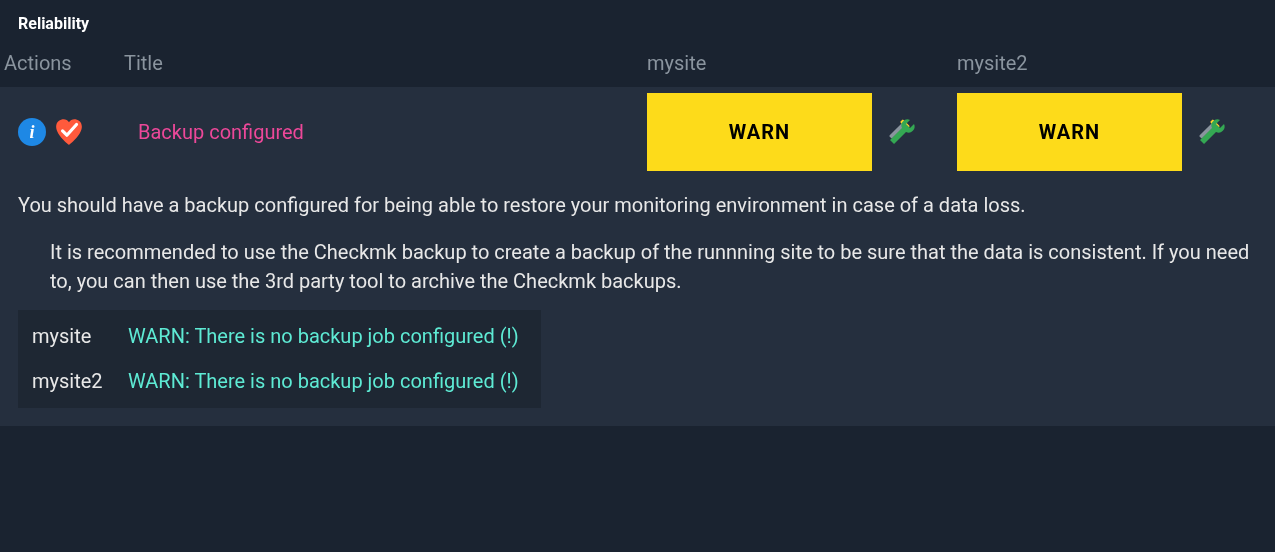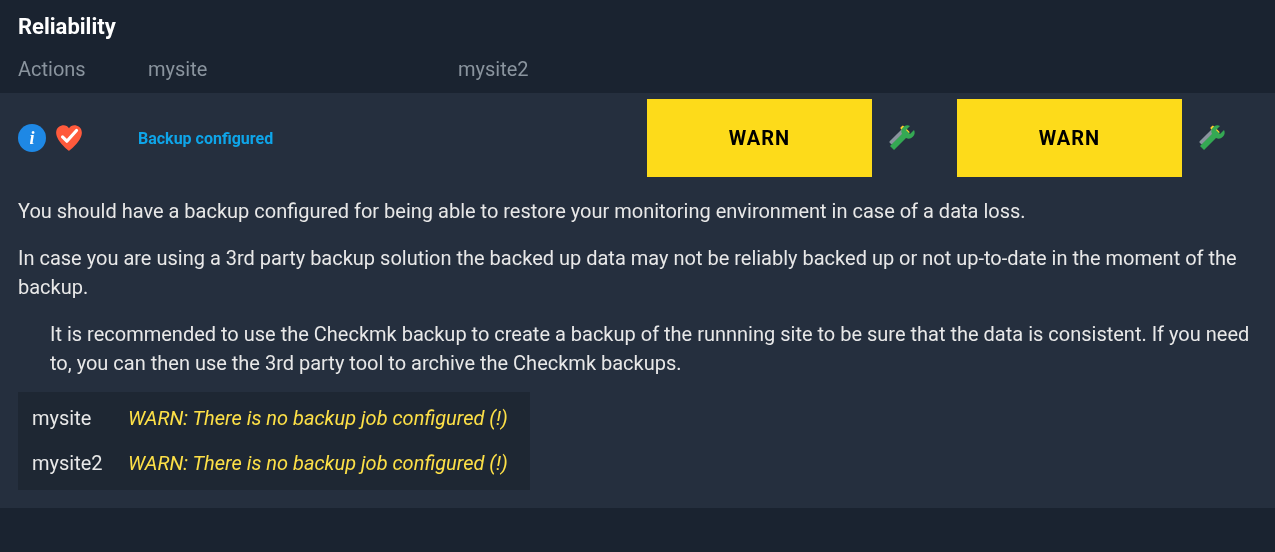--- a/index.html
+++ b/index.html
@@ -7,29 +7,29 @@
     margin: 0;
     padding: 0;
     background: #1a2330;
     color: #e8e8e8;
     font-family: -apple-system, BlinkMacSystemFont, "Segoe UI", Roboto, Helvetica, Arial, sans-serif;
     font-size: 20px;
     width: 1275px;
   }
   .section-title {
     font-weight: 700;
-    font-size: 22px;
+    font-size: 16px;
     padding: 14px 18px 10px 18px;
     color: #ffffff;
     background: #1a2330;
   }
   .header-row {
     display: flex;
     align-items: center;
-    padding: 8px 18px 12px 18px;
+    padding: 8px 18px 12px 4px;
     color: #8a949e;
     font-size: 20px;
   }
   .col-actions { width: 120px; flex: 0 0 auto; }
   .col-title   { flex: 1 1 auto; }
   .col-site    { width: 310px; flex: 0 0 auto; text-align: left; padding-left: 10px; }
 
   .check-row {
     display: flex;
     align-items: center;
@@ -38,23 +38,22 @@
   }
   .actions-cell {
     width: 120px;
     flex: 0 0 auto;
     display: flex;
     align-items: center;
     gap: 8px;
   }
   .title-cell {
     flex: 1 1 auto;
-    color: #0ea5e9;
-    font-size: 16px;
-    font-weight: bold;
+    color: #ec4899;
+    font-size: 20px;
   }
   .site-cell {
     width: 310px;
     flex: 0 0 auto;
     display: flex;
     align-items: center;
     gap: 14px;
     padding-left: 10px;
   }
   .status-badge {
@@ -105,23 +104,22 @@
     display: flex;
     padding: 8px 14px;
   }
   .site-detail-name {
     width: 96px;
     flex: 0 0 auto;
     color: #e8e8e8;
   }
   .site-detail-msg {
     flex: 1 1 auto;
-    color: #fde047;
+    color: #5eead4;
     white-space: nowrap;
-    font-style: italic;
   }
 </style>
 </head>
 <body>
 
 <svg width="0" height="0" style="position:absolute">
   <defs>
     <g id="heart-check">
       <path d="M14 25 C14 25 2 16 2 8 C2 3 6 1 9 1 C11 1 13 2 14 4 C15 2 17 1 19 1 C22 1 26 3 26 8 C26 16 14 25 14 25 Z" fill="#ff5a3c"></path>
       <path d="M8 12 L12 16 L21 6" stroke="#ffffff" stroke-width="3" fill="none" stroke-linecap="round" stroke-linejoin="round"></path>
@@ -133,20 +131,21 @@
 
       <path d="M24 4 a6 6 0 0 0 -8 8 l-12 12 l4 4 l12 -12 a6 6 0 0 0 8 -8 l-4 4 l-4 -4 z" fill="#34a853"></path>
     </g>
   </defs>
 </svg>
 
 <div class="section-title">Reliability</div>
 
 <div class="header-row">
   <div class="col-actions">Actions</div>
+  <div class="col-title">Title</div>
   <div class="col-site">mysite</div>
   <div class="col-site">mysite2</div>
 </div>
 
 <div class="check-row">
   <div class="actions-cell">
     <span class="info-icon-wrap">
       <span class="info-glyph">i</span>
     </span>
     <span class="heart-icon">
@@ -171,21 +170,20 @@
           <use href="#tools"></use>
         </svg>
     </span>
   </div>
 </div>
 
 <div class="detail-block">
   <p>
     <span>You should have a backup configured for being able to restore your monitoring environment in case of a data loss.</span><br>
   </p>
-  <p>In case you are using a 3rd party backup solution the backed up data may not be reliably backed up or not up-to-date in the moment of the backup.</p>
   <p>It is recommended to use the Checkmk backup to create a backup of the runnning site to be sure that the data is consistent. If you need to, you can then use the 3rd party tool to archive the Checkmk backups.</p>
 
   <div class="site-detail-table">
     <div class="site-detail-row">
       <div class="site-detail-name">mysite</div>
       <div class="site-detail-msg">WARN: There is no backup job configured (!)</div>
     </div>
     <div class="site-detail-row">
       <div class="site-detail-name">mysite2</div>
       <div class="site-detail-msg">WARN: There is no backup job configured (!)</div>

